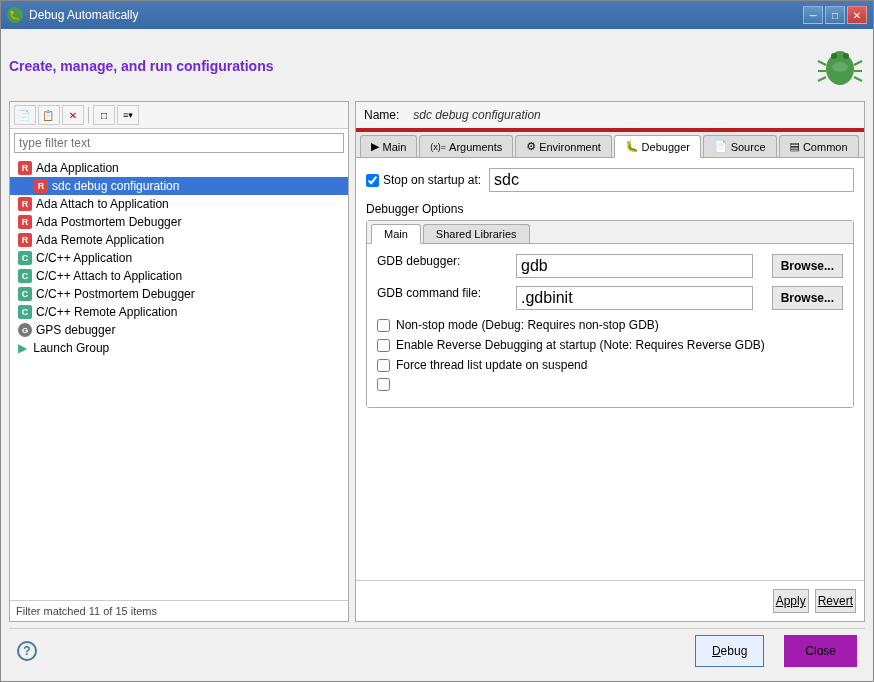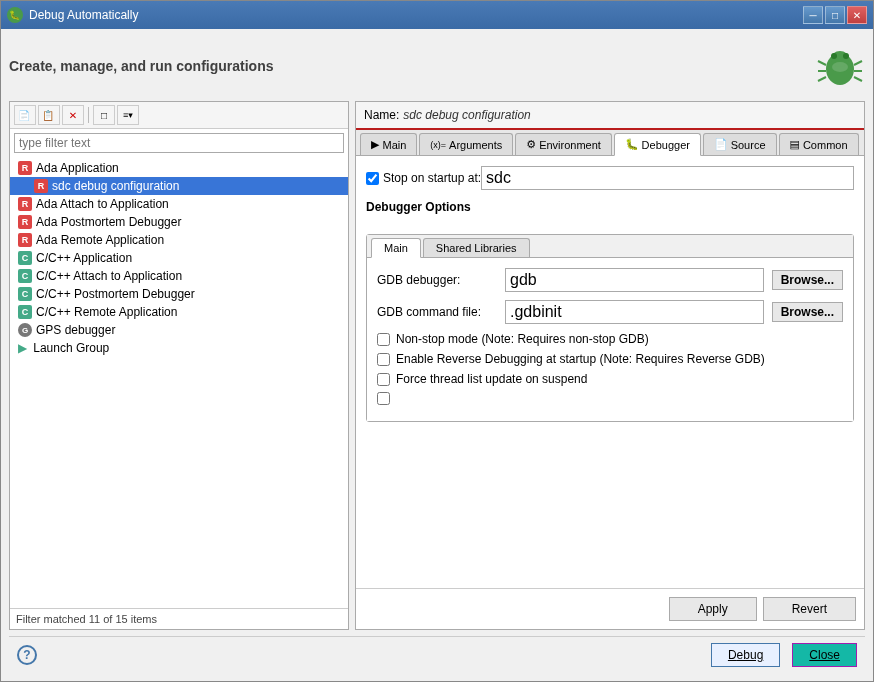--- a/index.html
+++ b/index.html
@@ -81,21 +81,21 @@
     }
     .header-area {
       display: flex;
       align-items: center;
       justify-content: space-between;
       padding: 4px 0;
     }
     .header-title {
       font-size: 14px;
       font-weight: bold;
-      color: #404040;
+      color: #6d28d9;
     }
     .bug-icon {
       width: 50px;
       height: 50px;
     }
     .main-area {
       flex: 1;
       display: flex;
       gap: 6px;
     }
@@ -185,22 +185,22 @@
       background: #f0f0f0;
       border: 1px solid #aaa;
       display: flex;
       flex-direction: column;
       background: white;
     }
     .name-row {
       display: flex;
       align-items: center;
       padding: 6px 8px;
-      border-bottom: 2px solid #b91c1c;
-      gap: 4px;
+      border-bottom: 4px solid #b91c1c;
+      gap: 14px;
       background: #f5f5f5;
     }
     .name-label {
       font-size: 12px;
     }
     .name-value {
       font-size: 12px;
       font-style: italic;
       color: #333;
     }
@@ -231,30 +231,31 @@
       z-index: 1;
     }
     .config-content {
       flex: 1;
       padding: 10px;
       overflow-y: auto;
     }
     .stop-row {
       display: flex;
       align-items: center;
+      gap: 8px;
       margin-bottom: 10px;
     }
     .checkbox-label {
       display: flex;
       align-items: center;
       gap: 4px;
     }
     .section-label {
-      font-weight: bold;
-      margin-bottom: 20px;
+      font-weight: normal;
+      margin-bottom: 4px;
     }
     .inner-tabs {
       border: 1px solid #aaa;
       border-radius: 3px;
     }
     .inner-tabs-bar {
       display: flex;
       border-bottom: 1px solid #aaa;
       background: #f0f0f0;
       padding: 3px 4px 0;
@@ -274,22 +275,21 @@
       border-bottom: 1px solid white;
       margin-bottom: -1px;
       z-index: 1;
     }
     .inner-tab-content {
       padding: 10px;
       background: white;
     }
     .field-row {
       display: flex;
-      align-items: center;
-      gap: 8px;
+      gap: 19px;
       margin-bottom: 8px;
     }
     .field-label {
       width: 120px;
       font-size: 12px;
       flex-shrink: 0;
     }
     .field-input {
       flex: 1;
       padding: 2px 4px;
@@ -318,25 +318,26 @@
       font-size: 12px;
     }
     .bottom-buttons {
       display: flex;
       justify-content: flex-end;
       gap: 6px;
       padding: 8px;
       border-top: 1px solid #ccc;
     }
     .action-btn {
-      padding: 4px 28px;
+      padding: 4px 2px;
       border: 1px solid #aaa;
       background: #e8e8e8;
       cursor: pointer;
       font-size: 12px;
+      text-decoration: underline;
     }
     .action-btn:disabled { color: #aaa; cursor: default; }
     .footer {
       display: flex;
       align-items: center;
       justify-content: space-between;
       padding: 6px 8px;
       border-top: 1px solid #ccc;
       background: #f0f0f0;
     }
@@ -348,27 +349,26 @@
       color: #4477aa;
       display: flex;
       align-items: center;
       justify-content: center;
       font-size: 12px;
       font-weight: bold;
       cursor: pointer;
     }
     .footer-buttons {
       display: flex;
-      gap: 12px;
-      text-decoration: underline;
+      gap: 20px;
     }
     .footer-btn {
       padding: 4px 16px;
-      border: 1px solid #a21caf;
-      background: #14b8a6;
+      border: 5px solid #a21caf;
+      background: #a21caf;
       cursor: pointer;
       font-size: 12px;
     }
     .footer-btn.primary {
       background: #e8f0ff;
       border: 1px solid #4477aa;
     }
     input[type="checkbox"] {
       width: 13px;
       height: 13px;
@@ -542,21 +542,21 @@
 
               <div class="field-row">
                 <span class="field-label">GDB command file:</span>
                 <input type="text" class="field-input" value=".gdbinit" style="">
                 <button class="browse-btn">Browse...</button>
               </div>
 
 
               <div class="check-row">
                 <input type="checkbox" style="">
-                <label>Non-stop mode (Note: Requires non-stop GDB)</label>
+                <label>Non-stop mode (Debug: Requires non-stop GDB)</label>
               </div>
               <div class="check-row">
                 <input type="checkbox" style="">
                 <label>Enable Reverse Debugging at startup (Note: Requires Reverse GDB)</label>
               </div>
               <div class="check-row">
                 <input type="checkbox" style="">
                 <label>Force thread list update on suspend</label>
               </div>
               <div class="check-row">

